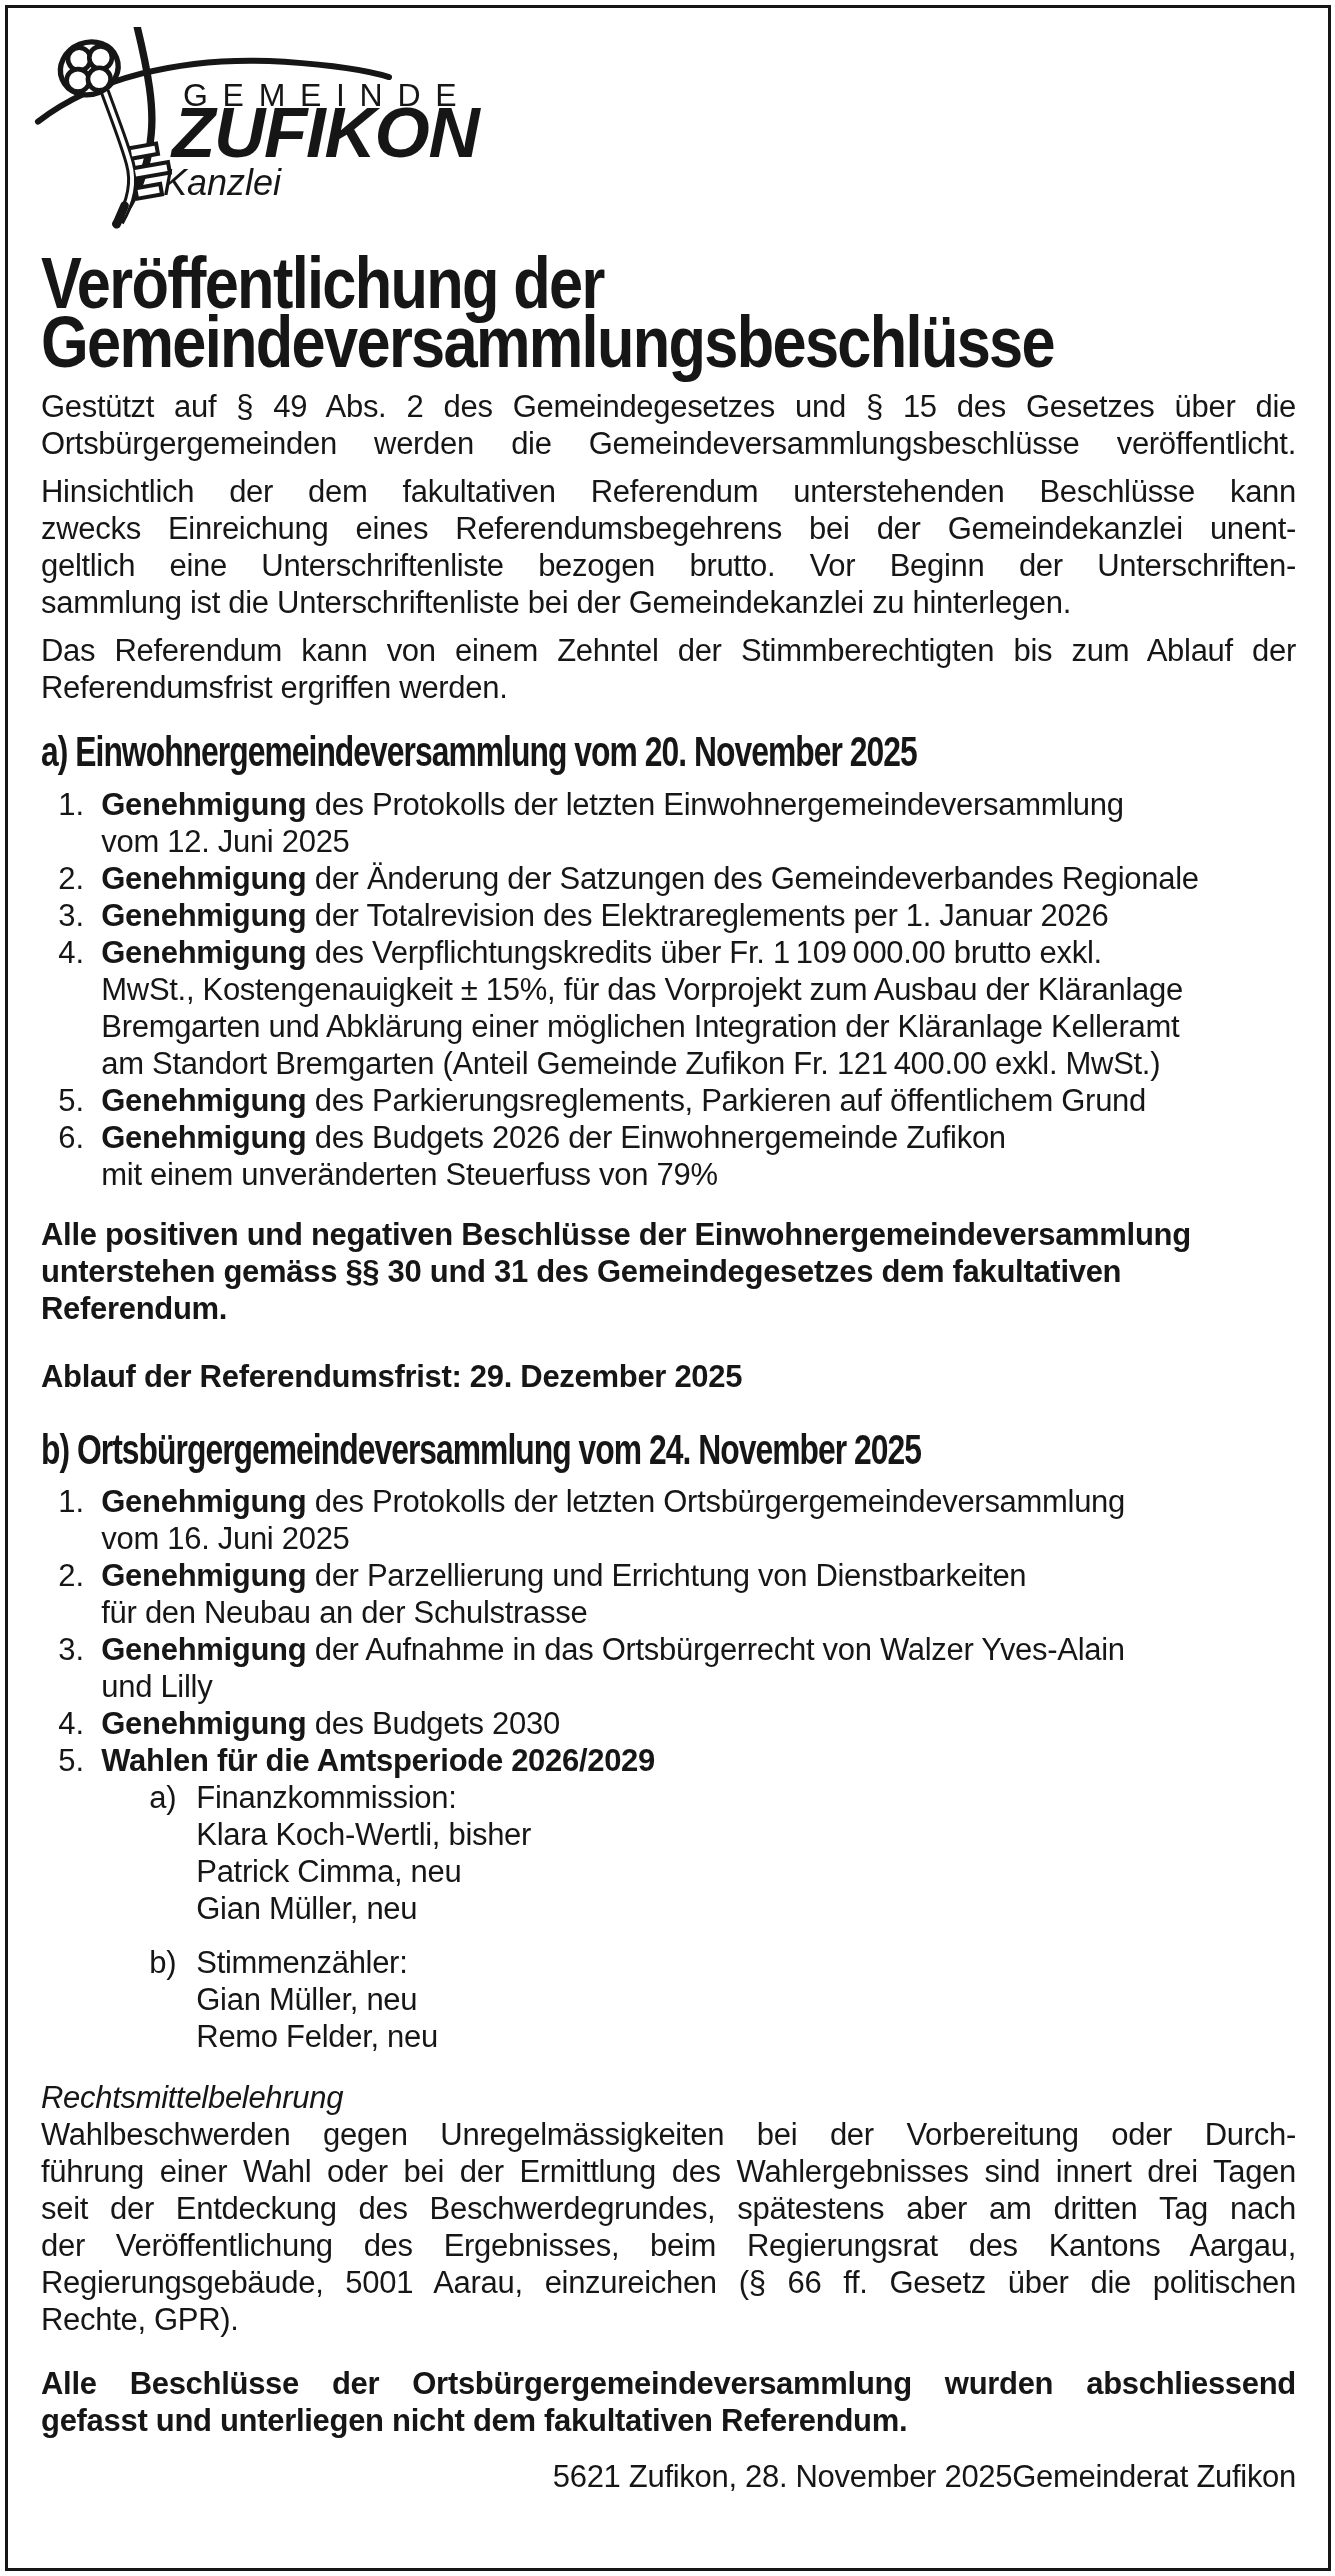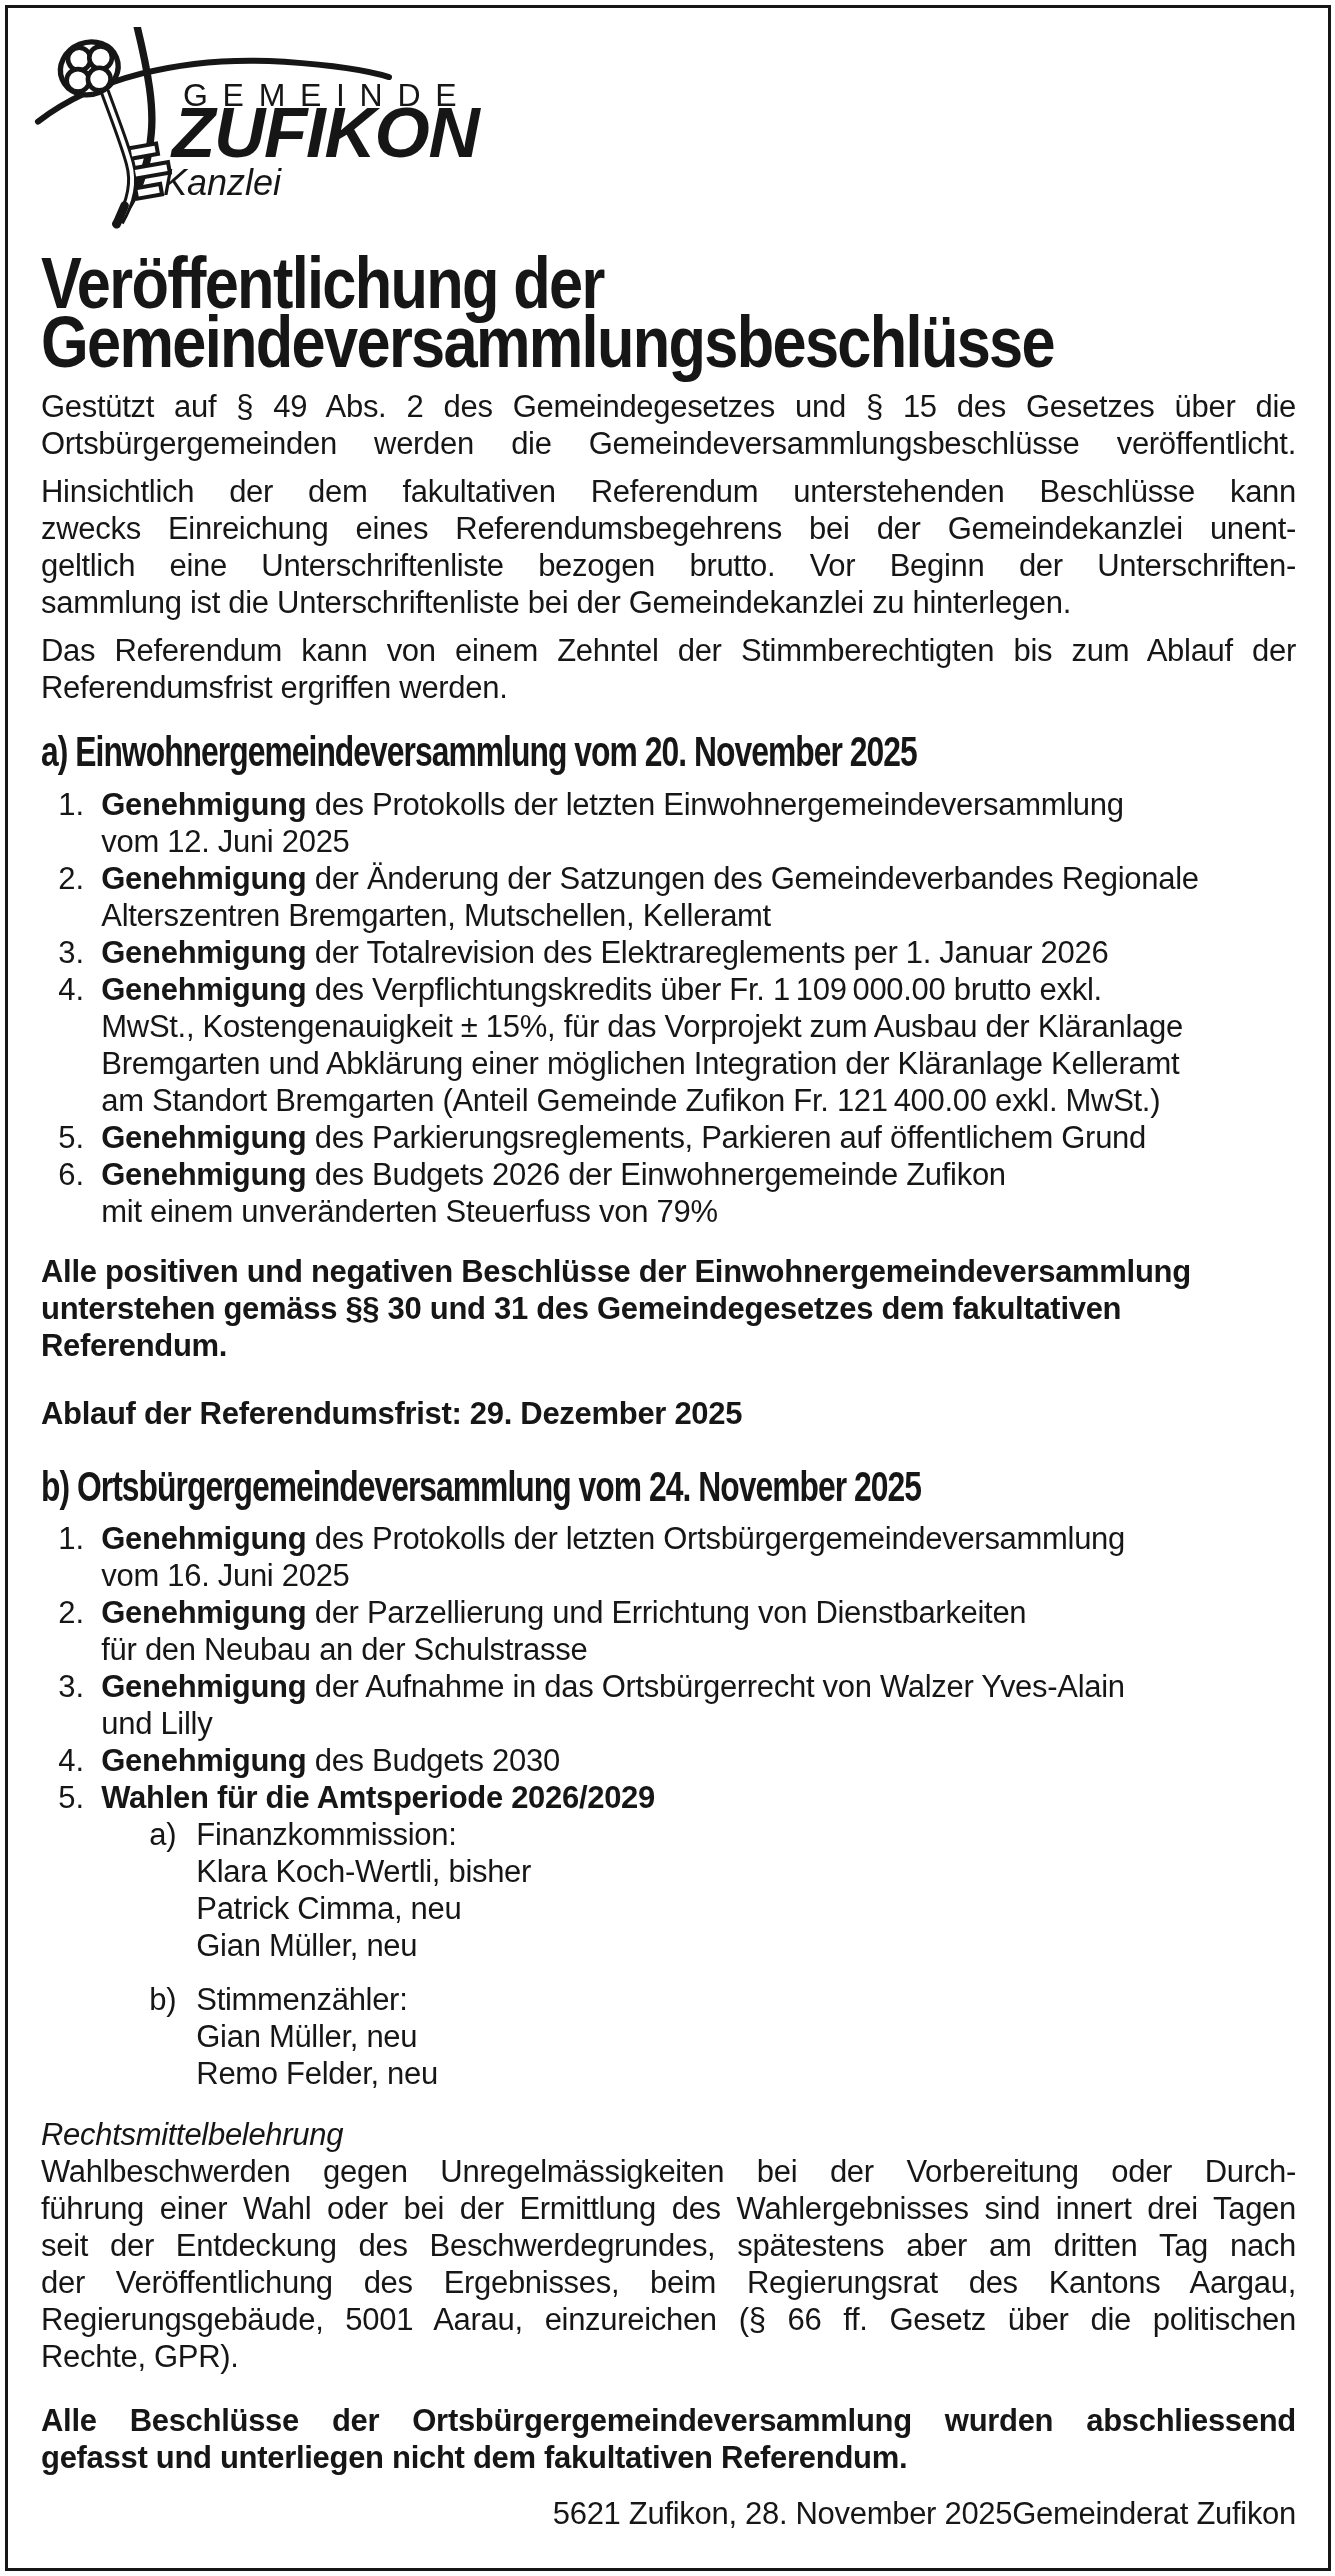--- a/index.html
+++ b/index.html
@@ -153,21 +153,20 @@
         <span class="inum">1.</span>
         <div class="itext">
           <div class="ln"><span class="b">Genehmigung</span> <span>des Protokolls der letzten Einwohnergemeindeversammlung</span></div>
           <div class="ln">vom 12. Juni 2025</div>
         </div>
       </div>
       <div class="item">
         <span class="inum">2.</span>
         <div class="itext">
           <div class="ln"><span class="b">Genehmigung</span> <span>der Änderung der Satzungen des Gemeindeverbandes Regionale</span></div>
-          <div class="ln">Alterszentren Bremgarten, Mutschellen, Kelleramt</div>
         </div>
       </div>
       <div class="item">
         <span class="inum">3.</span>
         <div class="itext">
           <div class="ln"><span class="b">Genehmigung</span> <span>der Totalrevision des Elektrareglements per 1. Januar 2026</span></div>
         </div>
       </div>
       <div class="item">
         <span class="inum">4.</span>

